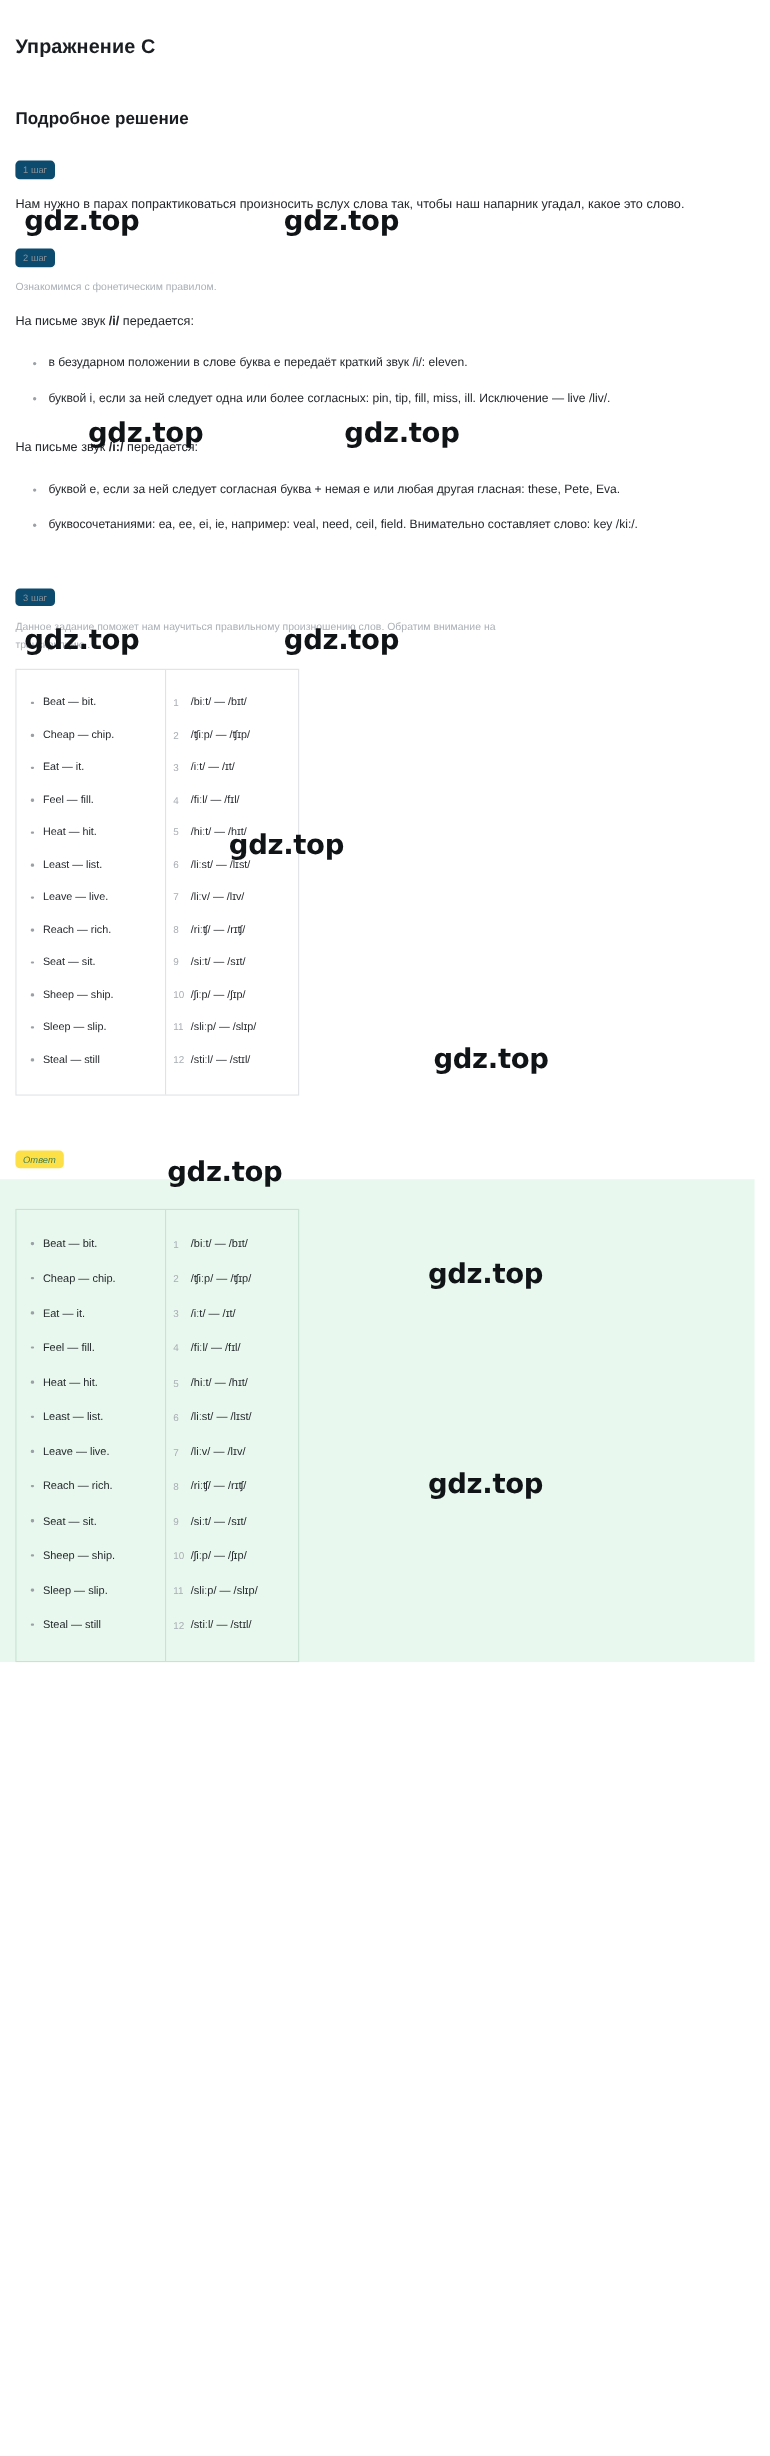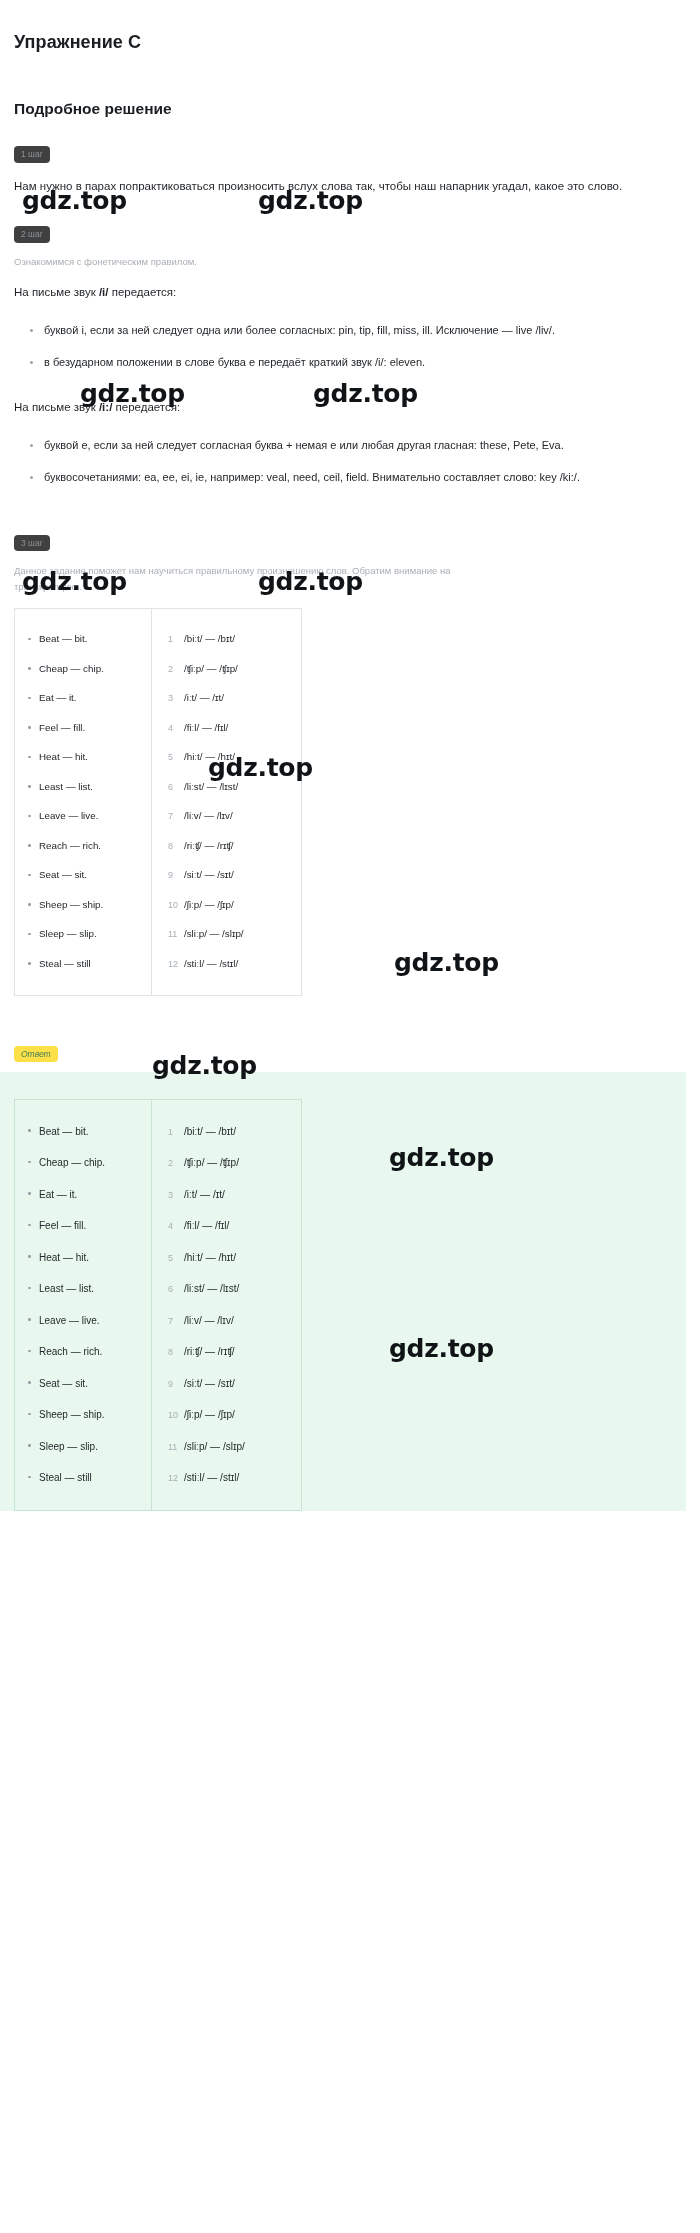--- a/index.html
+++ b/index.html
@@ -24,21 +24,21 @@
   }
   h2.subtitle {
     font-size: 15.5px;
     font-weight: bold;
     color: #1a1d21;
     margin: 47px 0 0 0;
   }
 
   .step-badge {
     display: inline-block;
-    background: #404040;
+    background: #0c4a6e;
     color: #8b9298;
     border-radius: 4px;
     font-size: 8.5px;
     padding: 4px 7px 4px 7px;
     line-height: 1;
     margin-top: 28px;
   }
   .step-badge.answer {
     background: #fde047;
     color: #3f7f56;
@@ -79,21 +79,21 @@
     top: 10px;
     width: 3px; height: 3px;
     border-radius: 50%;
     background: #9aa0a6;
   }
 
   
   .tbl {
     margin-top: 13px;
     border: 1px solid #dfe3e6;
-    width: 288px;
+    width: 258px;
     display: flex;
     background: #fff;
   }
   .tbl .col-left {
     width: 137px;
     border-right: 1px solid #dfe3e6;
     padding: 16px 0 16px 0;
   }
   .tbl .col-right {
     width: 120px;
@@ -113,21 +113,21 @@
   }
   .tbl ul li::before {
     content: "";
     position: absolute;
     left: -11px; top: 13px;
     width: 2.5px; height: 2.5px;
     border-radius: 50%;
     background: #9aa0a6;
   }
   .tbl ol {
-    margin: 0; padding: 0 4px 0 32px; list-style: none; counter-reset: tr;
+    margin: 0; padding: 0 4px 0 22px; list-style: none; counter-reset: tr;
   }
   .tbl ol li {
     position: relative;
     font-size: 9.8px;
     line-height: 1;
     height: 29.5px;
     display: flex;
     align-items: center;
     color: #24282c;
     counter-increment: tr;
@@ -182,22 +182,22 @@
 
     <div>
       <span class="step-badge">2 шаг</span>
       <p class="muted">Ознакомимся с фонетическим правилом.</p>
 
       <p class="body">
         <span>На письме звук </span><b>/i/</b><span> передается:</span>
       </p>
 
       <ul class="rules">
+        <li>в безударном положении в слове буква e передаёт краткий звук /i/: eleven.</li>
         <li>буквой i, если за ней следует одна или более согласных: pin, tip, fill, miss, ill. Исключение — live /liv/.</li>
-        <li>в безударном положении в слове буква e передаёт краткий звук /i/: eleven.</li>
       </ul>
 
       <p class="body" style="margin-top:22px">
         <span>На письме звук </span><b>/i:/</b><span> передается:</span>
       </p>
 
       <ul class="rules">
         <li>буквой e, если за ней следует согласная буква + немая e или любая другая гласная: these, Pete, Eva.</li>
         <li>буквосочетаниями: ea, ee, ei, ie, например: veal, need, ceil, field. Внимательно составляет слово: key /ki:/.</li>
       </ul>

